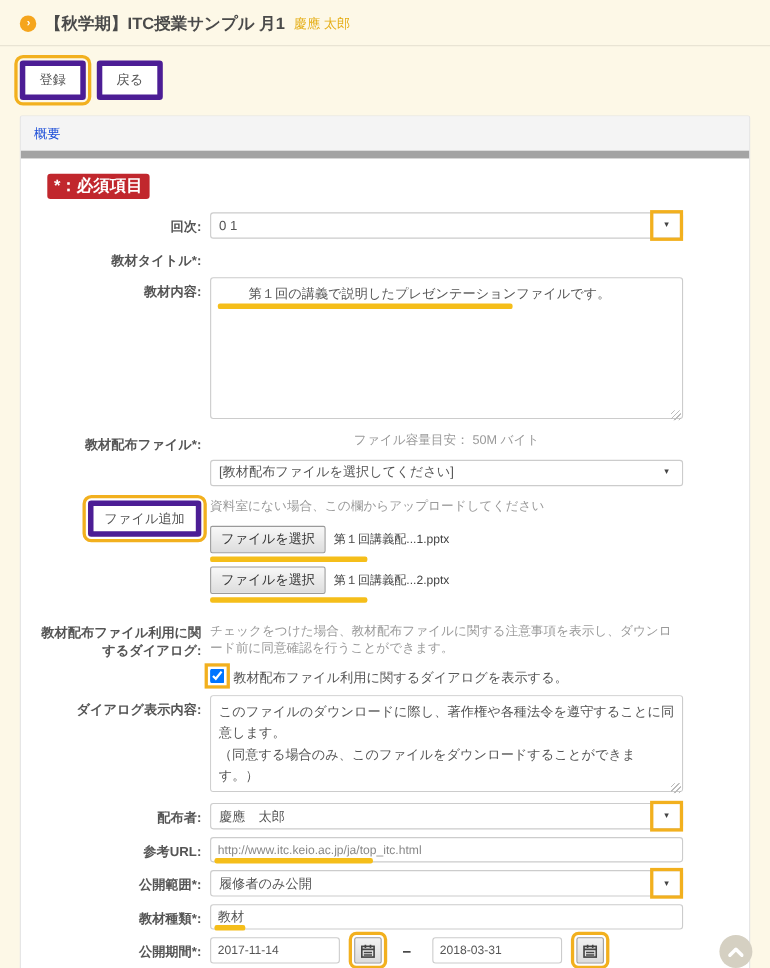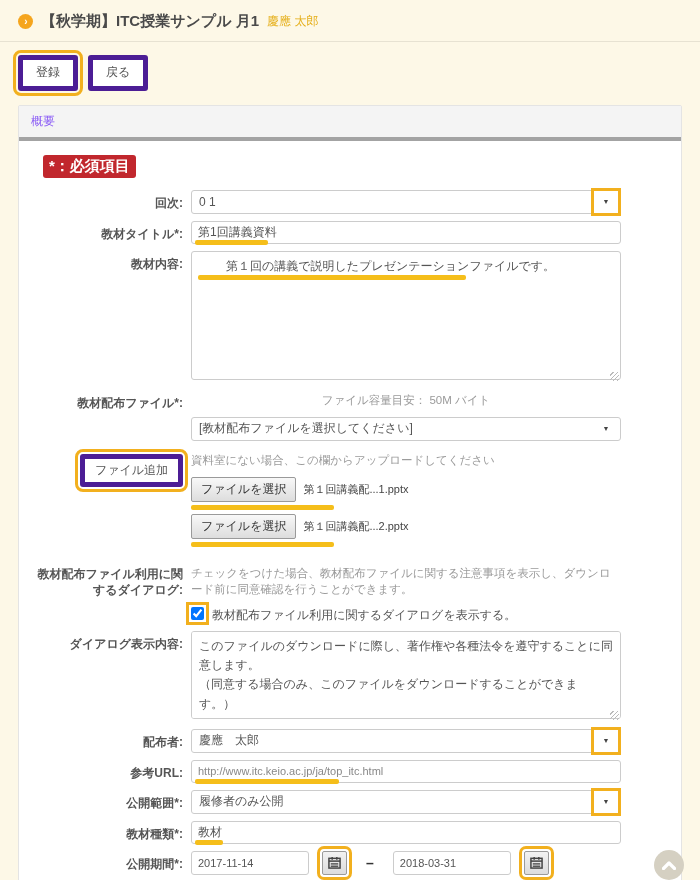--- a/index.html
+++ b/index.html
@@ -23,21 +23,21 @@
   
   .btn {
     display:inline-block; background:#fff; border:5px solid #4c1d95; border-radius:3px;
     padding:5px 13px; color:#555; font-size:12px; cursor:pointer; line-height:1.3;
   }
   .toolbar { margin:13px 18px 14px 18px; display:flex; gap:10px; }
   .gold { outline:3px solid #f2b01e; outline-offset:2px; }
   
   .panel { margin:0 18px; background:#fff; border:1px solid #e4e4e4; border-radius:2px; }
   .panel-header {
-    background:#f4f4f4; border-bottom:4px solid #a3a3a3; color:#8b5cf6;
+    background:#f4f4f4; border-bottom:7px solid #a3a3a3; color:#1d4ed8;
     padding:7px 12px; font-size:12px;
   }
   .panel-body { padding:14px 0 22px 0; }
   .req-badge {
     display:inline-block; margin:0 0 12px 24px; background:#c1272d; color:#fff;
     font-size:15px; font-weight:bold; padding:2px 6px; border-radius:3px;
   }
   
   .frow { display:flex; margin-bottom:7px; }
   .flabel {
@@ -117,24 +117,20 @@
         <div class="selectbox">
           <span>0 1</span>
           <span class="sel-arrow gold">▼</span>
         </div>
       </div>
     </div>
 
     
     <div class="frow">
       <div class="flabel">教材タイトル*:</div>
-      <div class="fctrl">
-        <input class="tinput" style="font-size: 12px;" value="第1回講義資料">
-        <div class="ubar" style="left:4px; top:19px; width:73px;"></div>
-      </div>
     </div>
 
     
     <div class="frow">
       <div class="flabel">教材内容:</div>
       <div class="fctrl">
         <textarea class="tarea" style="height: 129px; padding-left: 34px;">第１回の講義で説明したプレゼンテーションファイルです。</textarea>
         <div class="ubar" style="left:7px; top:24px; width:268px;"></div>
         <div class="rsz"></div>
       </div>

